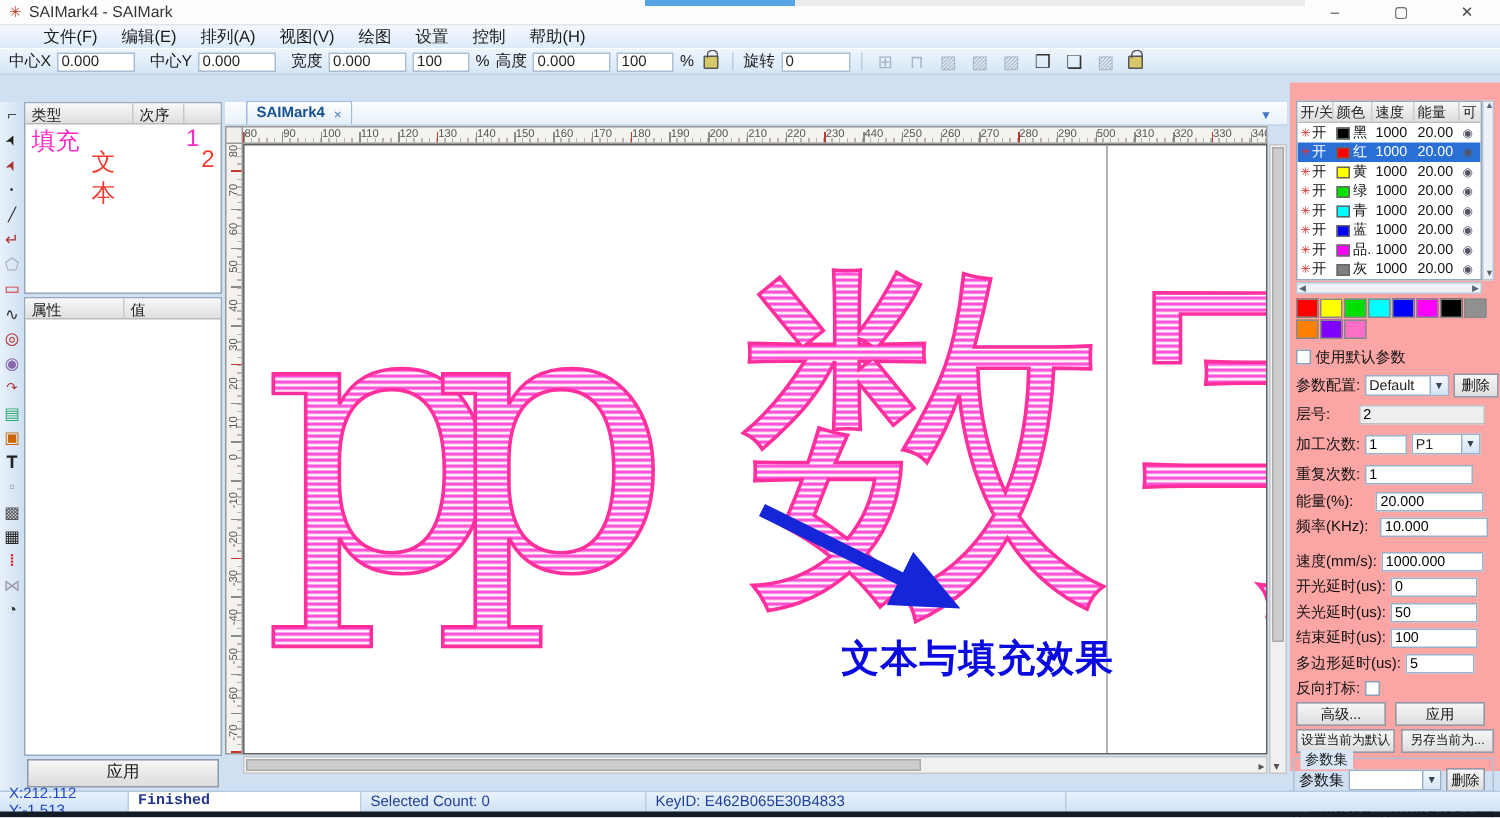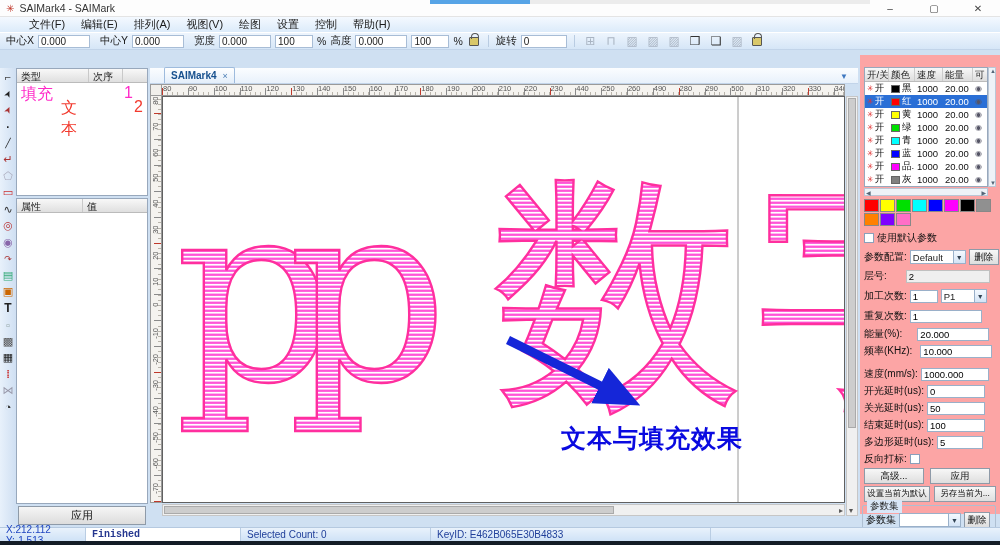--- a/index.html
+++ b/index.html
@@ -322,21 +322,21 @@
         <div class="h-num">170</div>
         <div class="h-num">180</div>
         <div class="h-num">190</div>
         <div class="h-num">200</div>
         <div class="h-num">210</div>
         <div class="h-num">220</div>
         <div class="h-num">230</div>
         <div class="h-num">440</div>
         <div class="h-num">250</div>
         <div class="h-num">260</div>
-        <div class="h-num">490</div>
+        <div class="h-num">270</div>
         <div class="h-num">280</div>
         <div class="h-num">290</div>
         <div class="h-num">500</div>
         <div class="h-num">310</div>
         <div class="h-num">320</div>
         <div class="h-num">330</div>
         <div class="h-num">340</div>
       </div>
     <div class="v-ruler">
 

